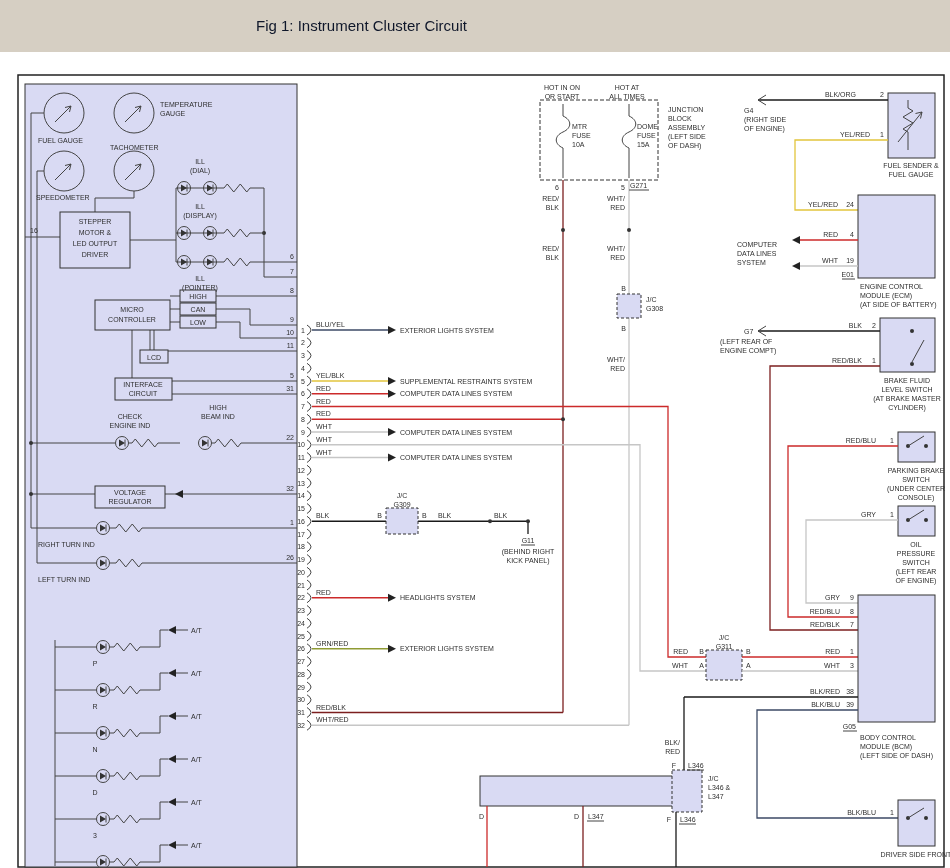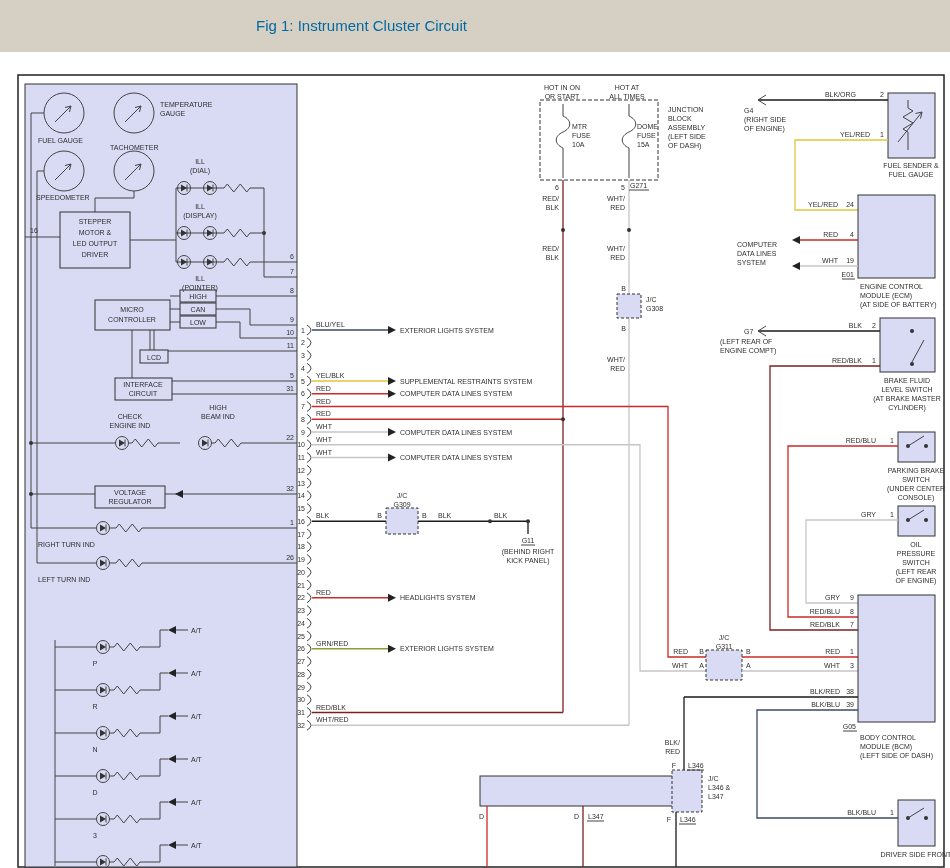--- a/index.html
+++ b/index.html
@@ -4,21 +4,21 @@
 <style>
   :root{
     --header_bg:#d6cfc3; --panel:#d9daf3;
     --wire_red:#cc2a2a; --wire_dark_red:#7c1f1f; --wire_yellow:#e2c53c;
     --wire_olive:#8f9b33; --wire_gray:#c6c6c6; --wire_black:#1a1a1a; --wire_navy:#3c4a66;
   }
   html,body{margin:0;padding:0}
   body{width:950px;height:868px;position:relative;background:#fff;
        font-family:"Liberation Sans",sans-serif;overflow:hidden}
   #hdr{position:absolute;left:0;top:0;width:950px;height:52px;background:var(--header_bg)}
-  #hdr span{position:absolute;left:256px;top:17px;font-size:15px;color:#0369a1}
+  #hdr span{position:absolute;left:256px;top:17px;font-size:15px;color:#0f172a}
   svg{position:absolute;left:0;top:0}
   svg text{font-size:7px;fill:#2e2e2e;font-family:"Liberation Sans",sans-serif}
   .thin{fill:none;stroke:#444;stroke-width:1}
   .box{fill:var(--panel);stroke:#333;stroke-width:1}
   .dash{fill:var(--panel);stroke:#333;stroke-width:1;stroke-dasharray:3 2}
   .dashn{fill:none;stroke:#333;stroke-width:1;stroke-dasharray:4 2}
   .wire{fill:none;stroke-width:1.3}
   .w-red{stroke:var(--wire_red)} .w-dred{stroke:var(--wire_dark_red)}
   .w-yel{stroke:var(--wire_yellow)} .w-olv{stroke:var(--wire_olive)}
   .w-gry{stroke:var(--wire_gray)} .w-blk{stroke:var(--wire_black)} .w-nvy{stroke:var(--wire_navy)}

